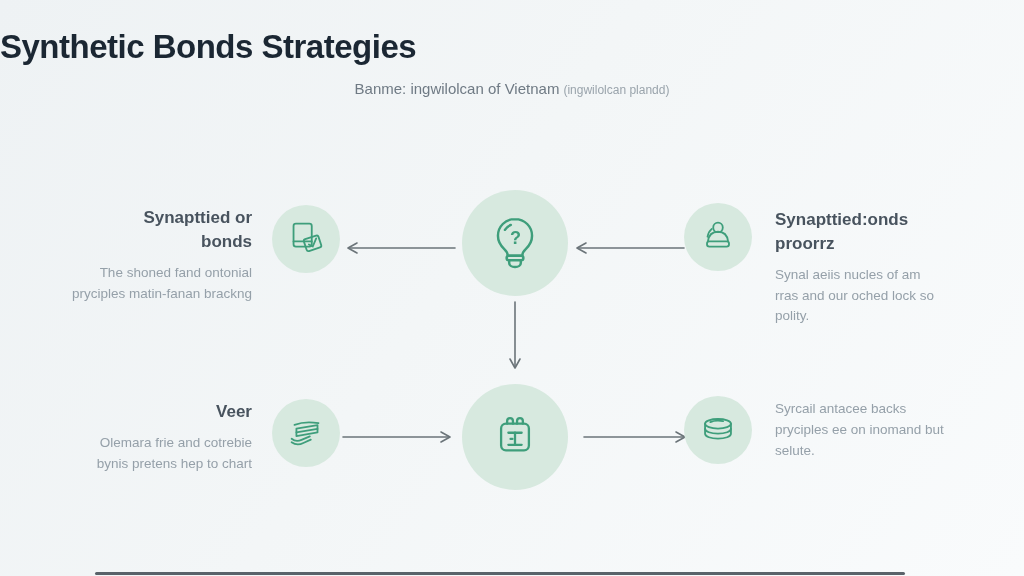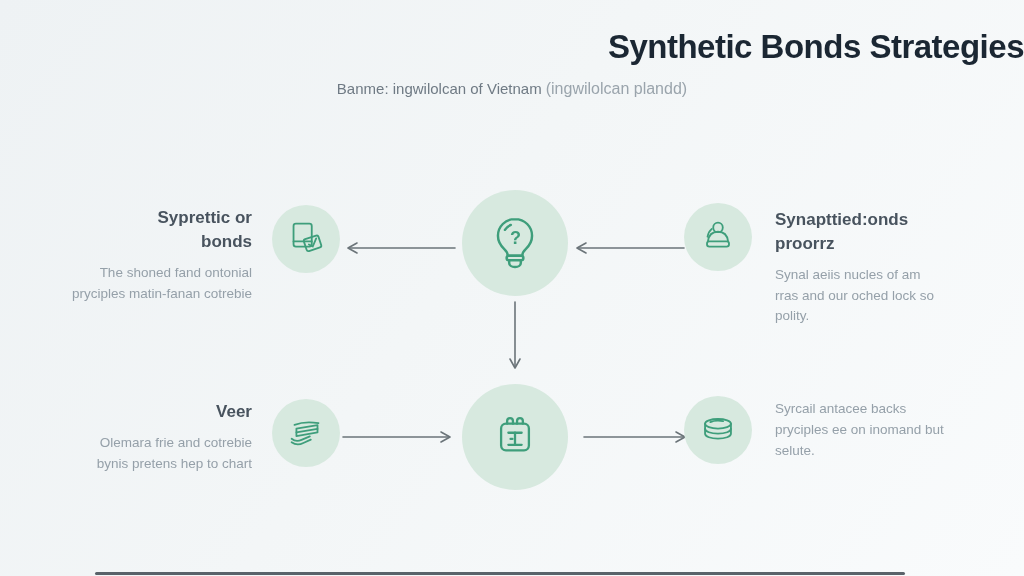--- a/index.html
+++ b/index.html
@@ -5,28 +5,28 @@
   html,body{margin:0;padding:0;}
   #canvas{
     position:relative;
     width:1024px;height:576px;
     overflow:hidden;
     background:linear-gradient(125deg,#eef2f4 0%,#f3f6f7 45%,#f9fbfc 100%);
     font-family:"Liberation Sans", sans-serif;
   }
   .page-title{
     position:absolute;left:0;top:28px;width:1024px;
-    text-align:right;
+    text-align:left;
     font-size:33px;font-weight:bold;color:#1b2733;letter-spacing:-0.5px;
   }
   .page-subtitle{
     position:absolute;left:0;top:80px;width:1024px;
     text-align:center;color:#6f7a84;font-size:15px;
   }
-  .page-subtitle .note{font-size:16px;color:#9aa4ac;margin-left:4px;}
+  .page-subtitle .note{font-size:12px;color:#9aa4ac;margin-left:4px;}
   .node-text{position:absolute;}
   .node-heading{
     font-size:17px;font-weight:bold;color:#48535e;
     line-height:1.4;white-space:pre-line;
   }
   .node-body{
     margin-top:9px;font-size:13.5px;color:#95a0a9;
     line-height:1.55;white-space:pre-line;
   }
   .align-right{text-align:right;}
@@ -74,24 +74,24 @@
           <path d="M441 432 l9 5-9 5"></path>
       </g>
       <g>
         <path d="M584 437 H684"></path>
           <path d="M676 432 l9 5-9 5"></path>
       </g>
     </g>
   </svg>
 
   <div class="node-text align-right" style="left:28px;top:206px;width:224px;">
-    <div class="node-heading">Syprettic or
+    <div class="node-heading">Synapttied or
 bonds</div>
     <div class="node-body">The shoned fand ontonial
-pryciples matin-fanan cotrebie</div>
+pryciples matin-fanan brackng</div>
   </div>
   <div class="circle circle-sm" style="left:272px;top:205px;">
     <svg class="icon" width="46" height="46" viewBox="0 0 48 48">
       <rect x="11" y="8" width="19" height="24" rx="2.5"></rect>
       <path d="M11 26.5h19"></path>
       <g transform="rotate(-18 31 29)">
         <rect x="23" y="22" width="16" height="13" rx="2"></rect>
         <path d="M27 28.5l3.2 3.2 6-7"></path>
       </g>
     </svg>

